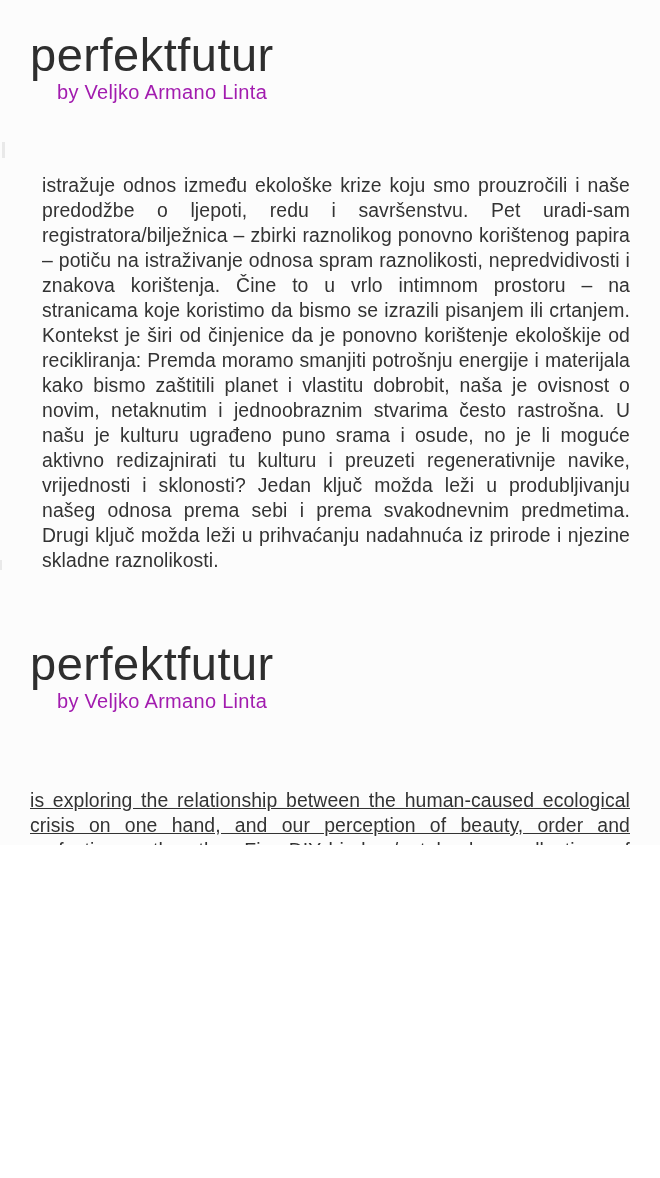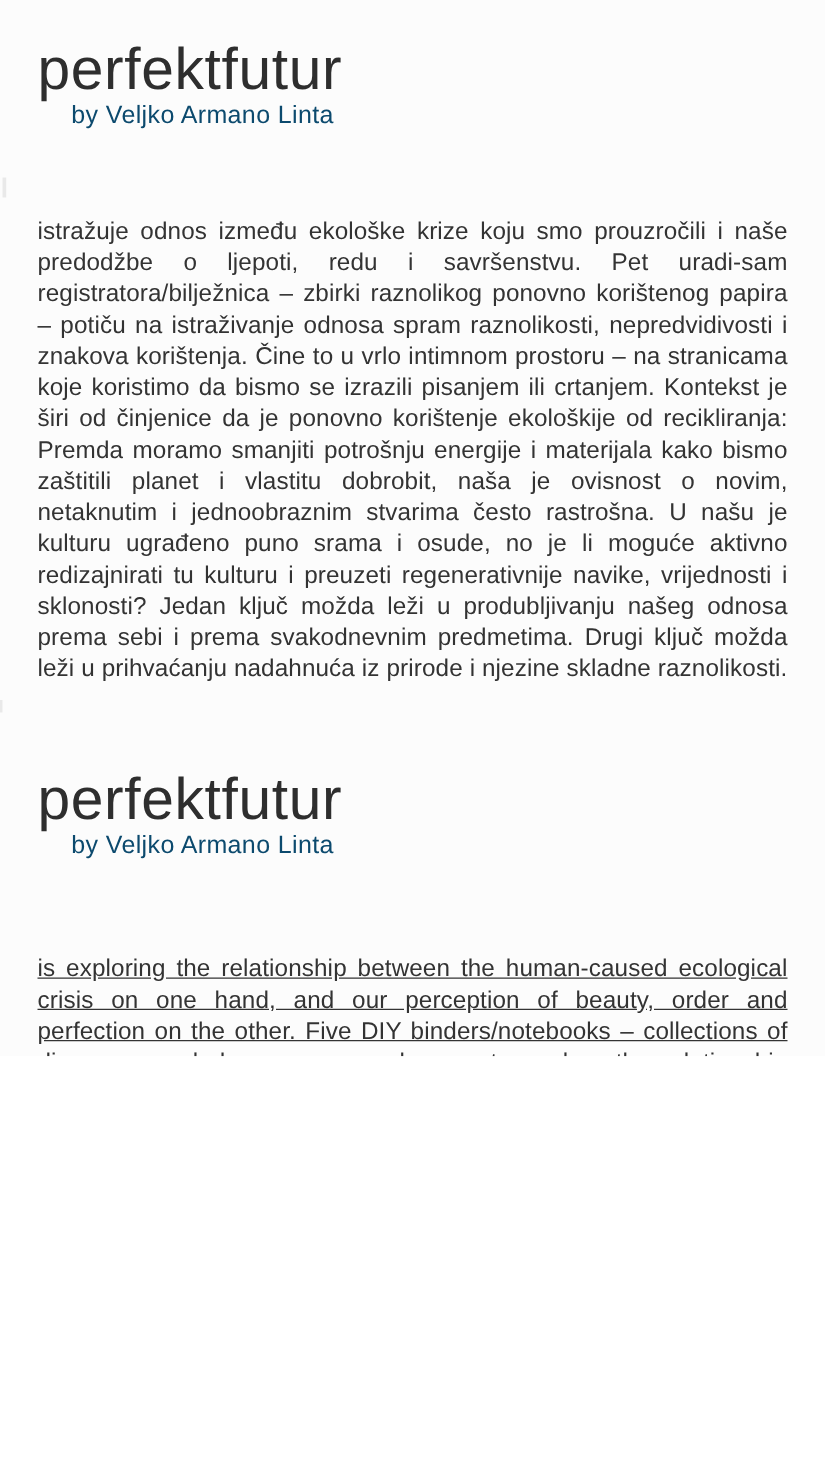--- a/index.html
+++ b/index.html
@@ -33,35 +33,36 @@
     font-weight: 500;
     letter-spacing: 0.5px;
     color: #2e2e2e;
   }
 
   .brand-byline {
     font-size: 20px;
     line-height: 24px;
     font-weight: 400;
     letter-spacing: 0.3px;
-    color: #0c4a6e;
+    color: #a21caf;
     margin-left: 27px;
     margin-top: -2px;
   }
 
   .body-paragraph {
     font-size: 19.4px;
     line-height: 25px;
     text-align: justify;
     color: #333333;
     letter-spacing: 0.1px;
   }
 
   .para-hr {
     margin-top: 69px;
+    margin-left: 12px;
   }
 
   .brand-second {
     margin-top: 64px;
   }
 
   .para-en {
     margin-top: 75px;
     text-decoration: underline;
   }

